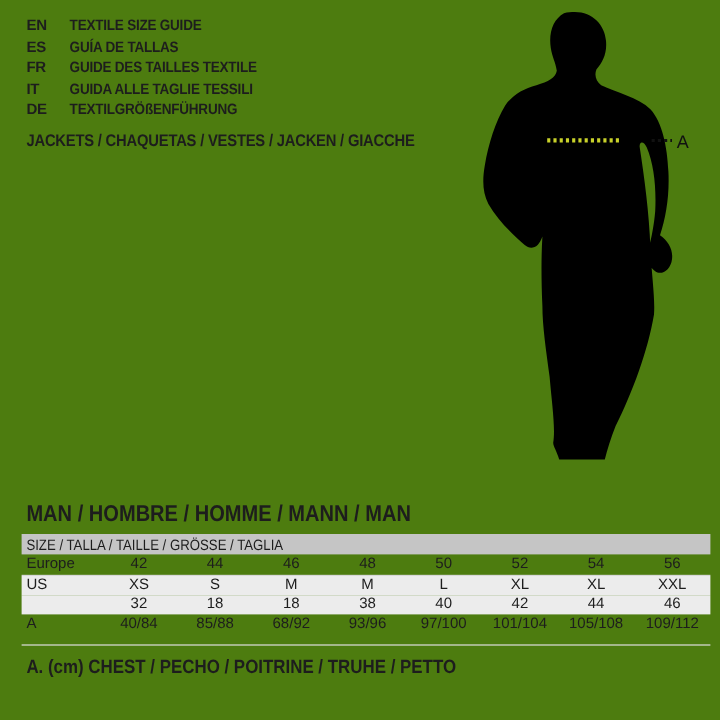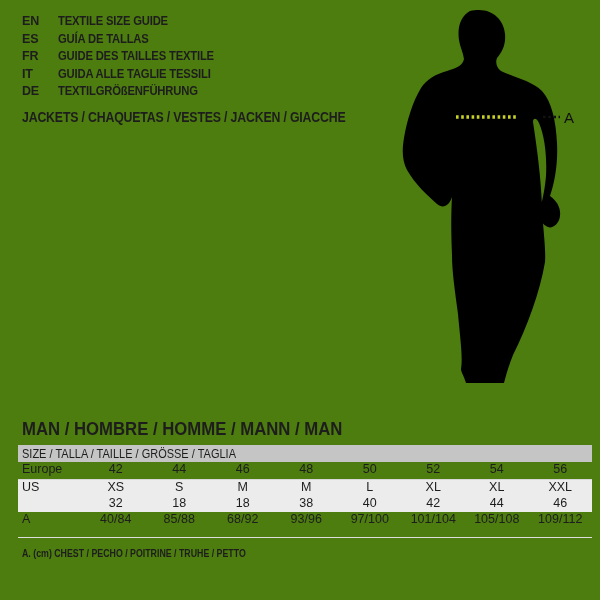--- a/index.html
+++ b/index.html
@@ -23,21 +23,21 @@
   .size-table{position:absolute;left:18px;top:445px;width:574px;font-size:12.5px;}
   .thead{background:#c5c5c5;height:17px;display:flex;align-items:center;padding-left:4px;color:#1d1d1d;}
   .trow{display:flex;height:16px;}
   .trow.first{height:17px;border-bottom:1px solid #d8d8d8;}
   .trow.shaded{background:#ececec;}
   .trow.last{height:18px;}
   .rlabel{flex:0 0 66px;padding-left:4px;box-sizing:border-box;}
   .cell{flex:1 1 0;text-align:center;}
   .table-bottom-rule{position:absolute;left:18px;top:537px;width:574px;border-top:1px solid #dedede;}
   
-  .footnote{position:absolute;left:22px;top:548px;font-size:10px;font-weight:700;}
+  .footnote{position:absolute;left:22px;top:548px;font-size:16px;font-weight:700;}
 </style>
 </head>
 <body>
 
 <div class="canvas">
 
   <div class="lang-block">
     <div id="lang-rows">
     <div class="lang-row">
       <span class="lang-code">EN</span>

